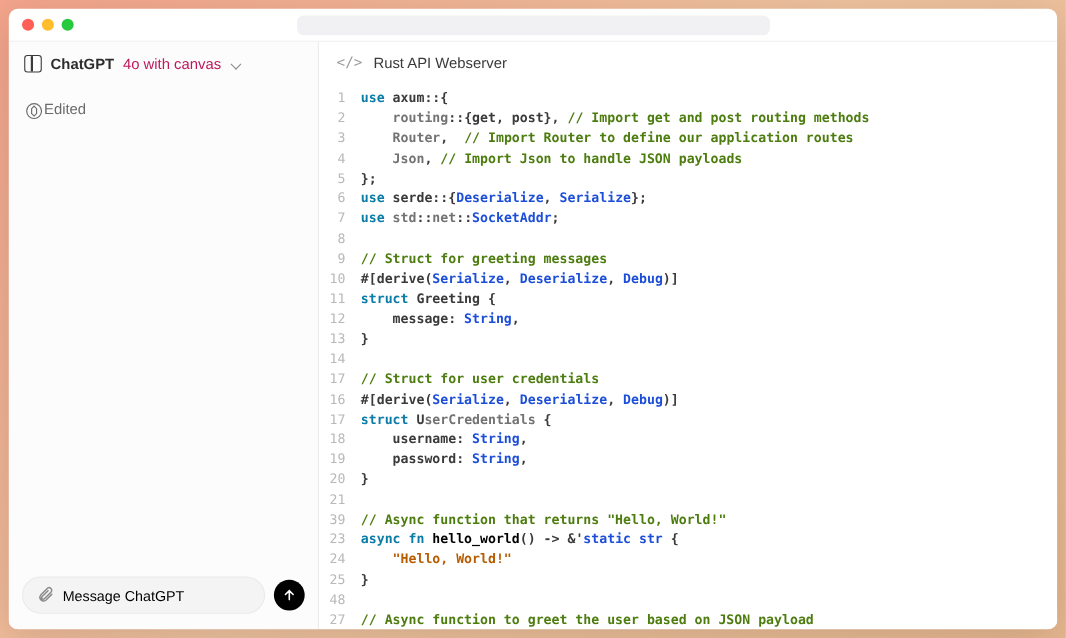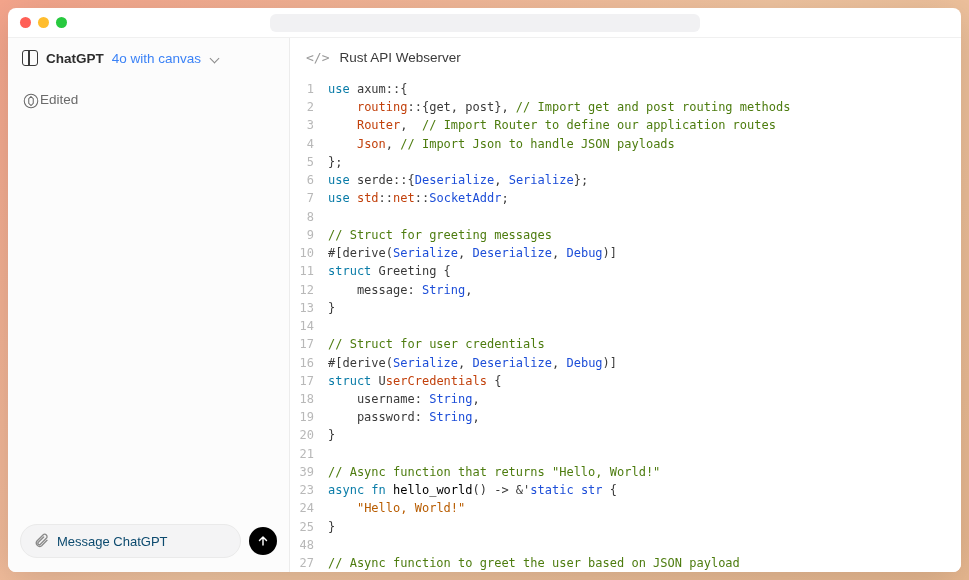--- a/index.html
+++ b/index.html
@@ -80,21 +80,21 @@
     .panel-icon::after {
       content: "";
       position: absolute;
       left: 5px;
       top: 0;
       bottom: 0;
       width: 1.5px;
       background: #3a3a3a;
     }
     .model-name { font-weight: 600; }
-    .model-variant { color: #3b82f6; }
+    .model-variant { color: #be185d; }
     .chev-down {
       width: 10px;
       height: 10px;
       display: inline-block;
       position: relative;
     }
     .chev-down::before {
       content: "";
       position: absolute;
       top: 2px;
@@ -140,21 +140,21 @@
       border: 1px solid #eaeaea;
       border-radius: 22px;
       padding: 8px 12px;
     }
     .attach-icon {
       width: 16px;
       height: 16px;
       color: #8a8a8a;
     }
     .input-placeholder {
-      color: #0c4a6e;
+      color: #000000;
       font-size: 13px;
     }
     .send-btn {
       width: 28px;
       height: 28px;
       border-radius: 50%;
       background: #000;
       display: flex;
       align-items: center;
       justify-content: center;
@@ -199,24 +199,24 @@
       flex-shrink: 0;
       user-select: none;
     }
     .gutter div { height: 18.24px; }
     .code {
       flex: 1;
       padding-left: 4px;
       white-space: pre;
       color: #3a3a3a;
     }
-    .code-line { height: 18.24px; }
+    .code-line { height: 18.24px; font-weight: bold; }
     .kw { color: #0a7ca8; }
     .ty { color: #1d4ed8; }
-    .id { color: #c2410c; margin-top: 32px; }
+    .id { color: #737373; margin-top: 32px; }
     .st { color: #b85c00; }
     .cm { color: #4d7c0f; }
     .pu { color: #3a3a3a; }
     .fn { color: #000000; }
   </style>
 </head>
 <body>
 
 <div class="window">
   <div class="titlebar">

